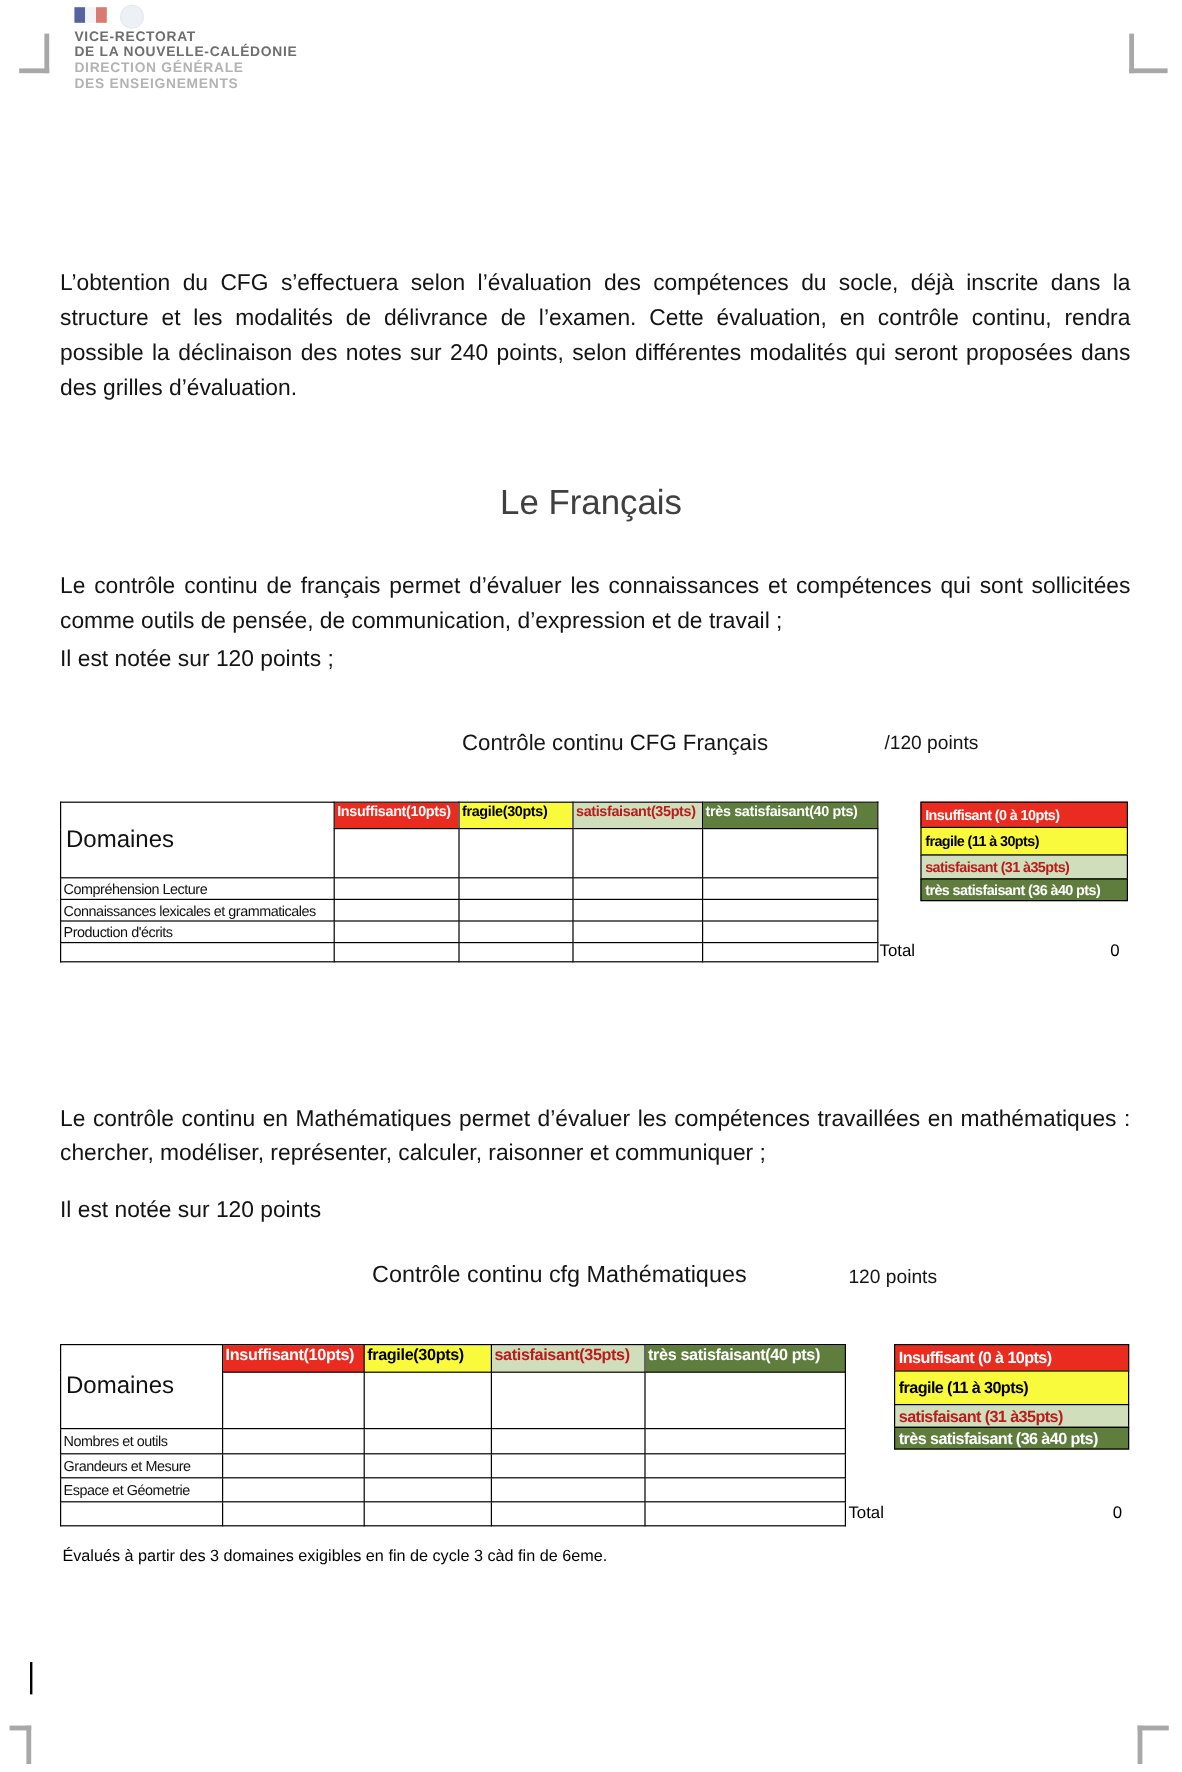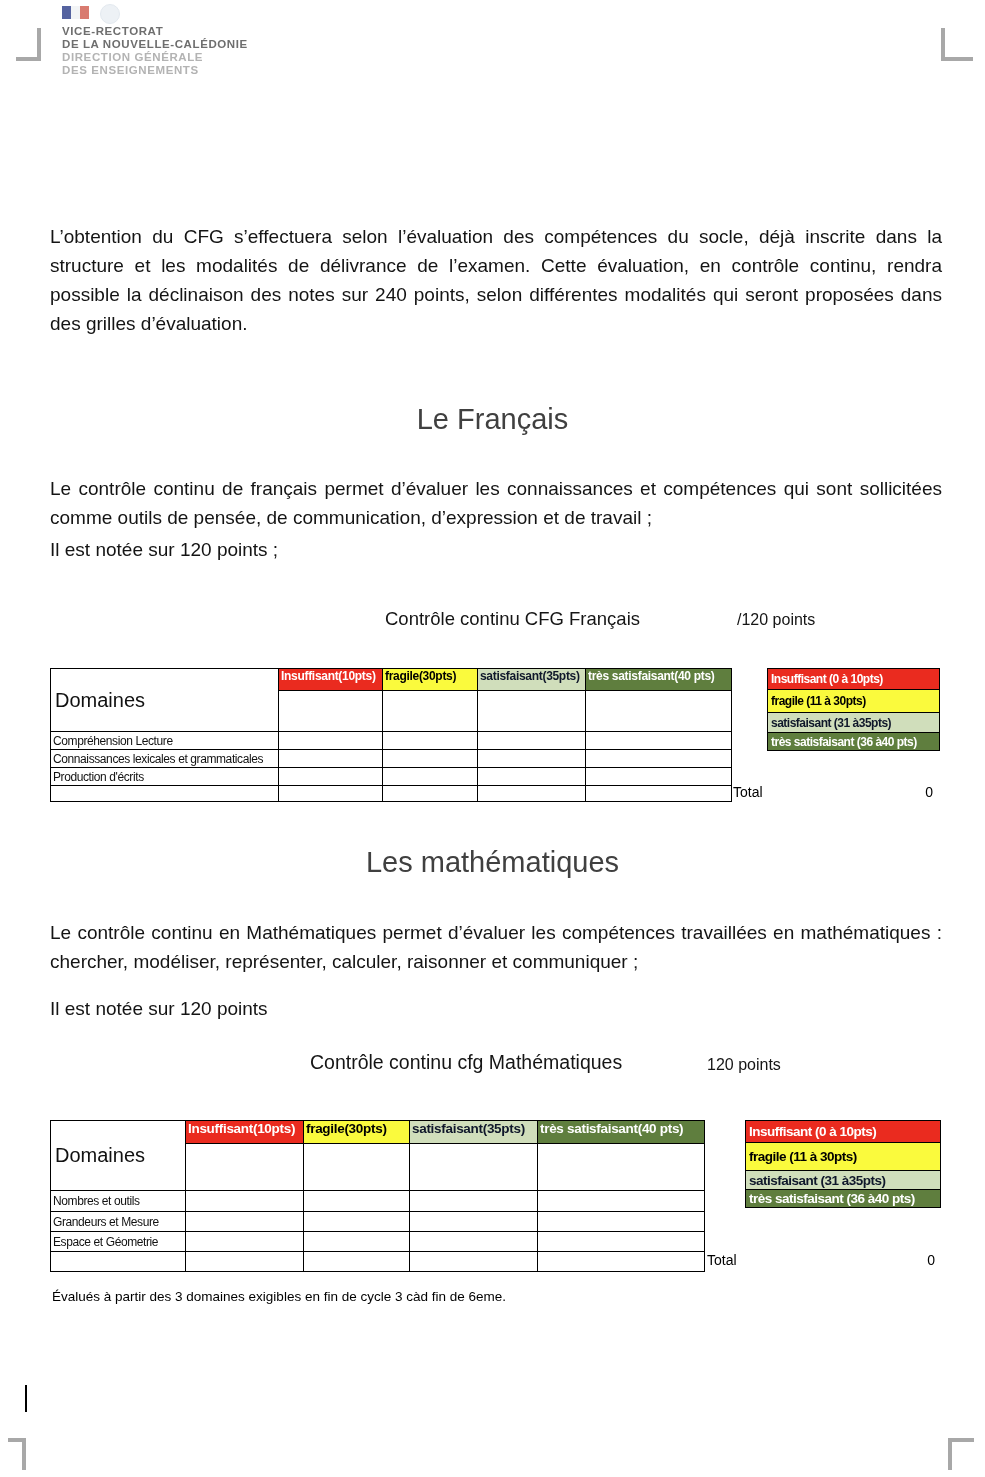--- a/index.html
+++ b/index.html
@@ -43,21 +43,21 @@
   
   .score-table { position:absolute; border-collapse:collapse; table-layout:fixed; }
   .score-table td { border:1px solid #000; padding:0 2px; overflow:hidden; white-space:nowrap; vertical-align:middle; }
   .domain-hdr { font-size:20px; font-weight:400; padding-left:4px !important; }
   .row-label { font-size:12px; letter-spacing:-.4px; }
   .band { font-weight:bold; vertical-align:top !important; }
   .t1 .band { font-size:12px; letter-spacing:-.3px; }
   .t2 .band { font-size:13.5px; letter-spacing:-.3px; }
   .band-red    { background:#ea2b1f; color:#ffffff; }
   .band-yellow { background:#fafa3d; color:#000000; }
-  .band-lgreen { background:#d0debb; color:#0f172a; }
+  .band-lgreen { background:#d0debb; color:#b91c1c; }
   .band-dgreen { background:#5f7e3e; color:#ffffff; }
 
   
   .legend { position:absolute; }
   .legend-row {
     border:1px solid #000; display:flex; align-items:center;
     font-weight:bold; padding:0 3px; white-space:nowrap; overflow:hidden;
   }
   .legend-row + .legend-row { margin-top:-1px; }
   .legend.l1 .legend-row { font-size:12px; letter-spacing:-.5px; }
@@ -161,21 +161,20 @@
     <div class="legend-row band-yellow" style="height:24px">fragile (11 à 30pts)</div>
     <div class="legend-row band-lgreen" style="height:21px">satisfaisant (31 à35pts)</div>
     <div class="legend-row band-dgreen" style="height:19px">très satisfaisant (36 à40 pts)</div>
   </div>
 
   <div class="total-row" style="left:733px;top:784px;width:200px">
     <span>Total</span>
     <span>0</span>
   </div>
 
-  <div class="section-heading" style="top:846px">Les mathématiques</div>
   <p class="body-p" style="top:918px">Le contrôle continu en Mathématiques permet d’évaluer les compétences travaillées en mathématiques : chercher, modéliser, représenter, calculer, raisonner et communiquer ;</p>
   <div class="note" style="top:998px">Il est notée sur 120 points</div>
 
   <div class="caption" style="left:310px;top:1051px;font-size:19.5px">Contrôle continu cfg Mathématiques</div>
   <div class="caption" style="left:707px;top:1056px;font-size:16px">120 points</div>
 
   <table class="score-table t2" style="left:50px;top:1120px">
     <colgroup>
         <col style="width:135px">
         <col style="width:118px">

